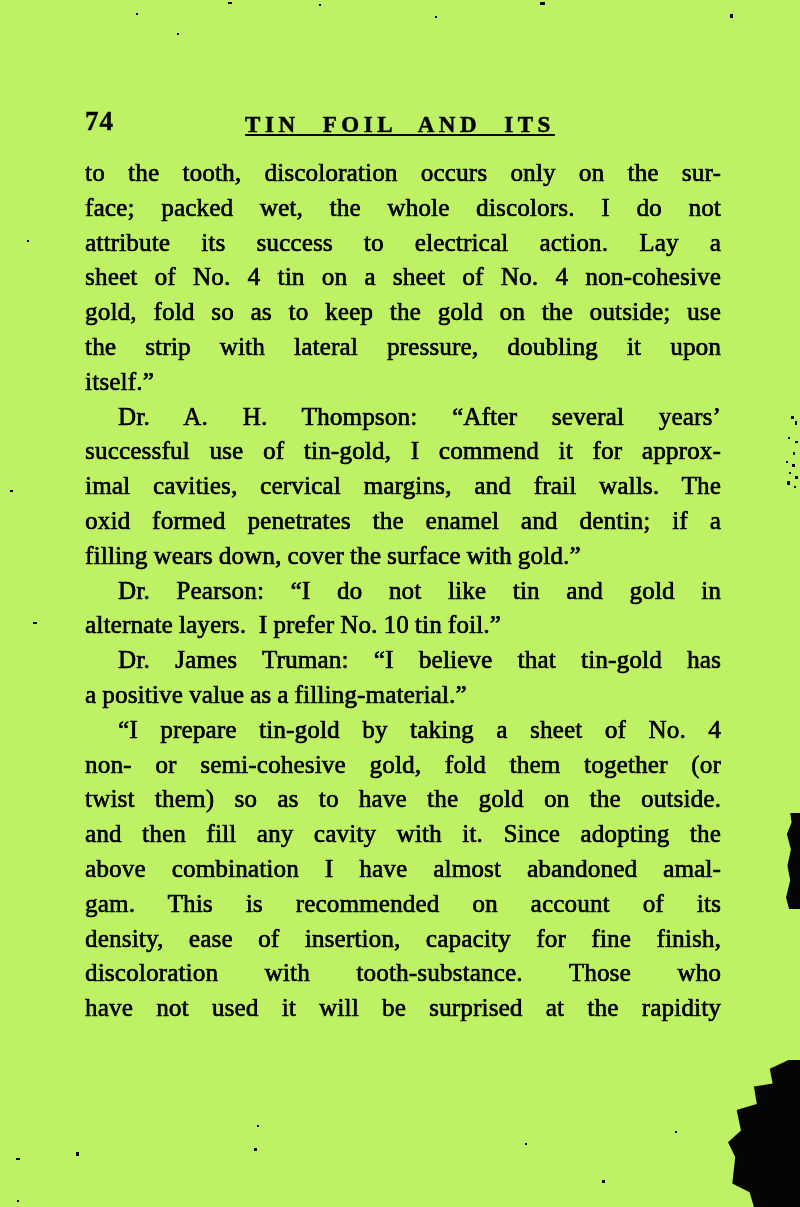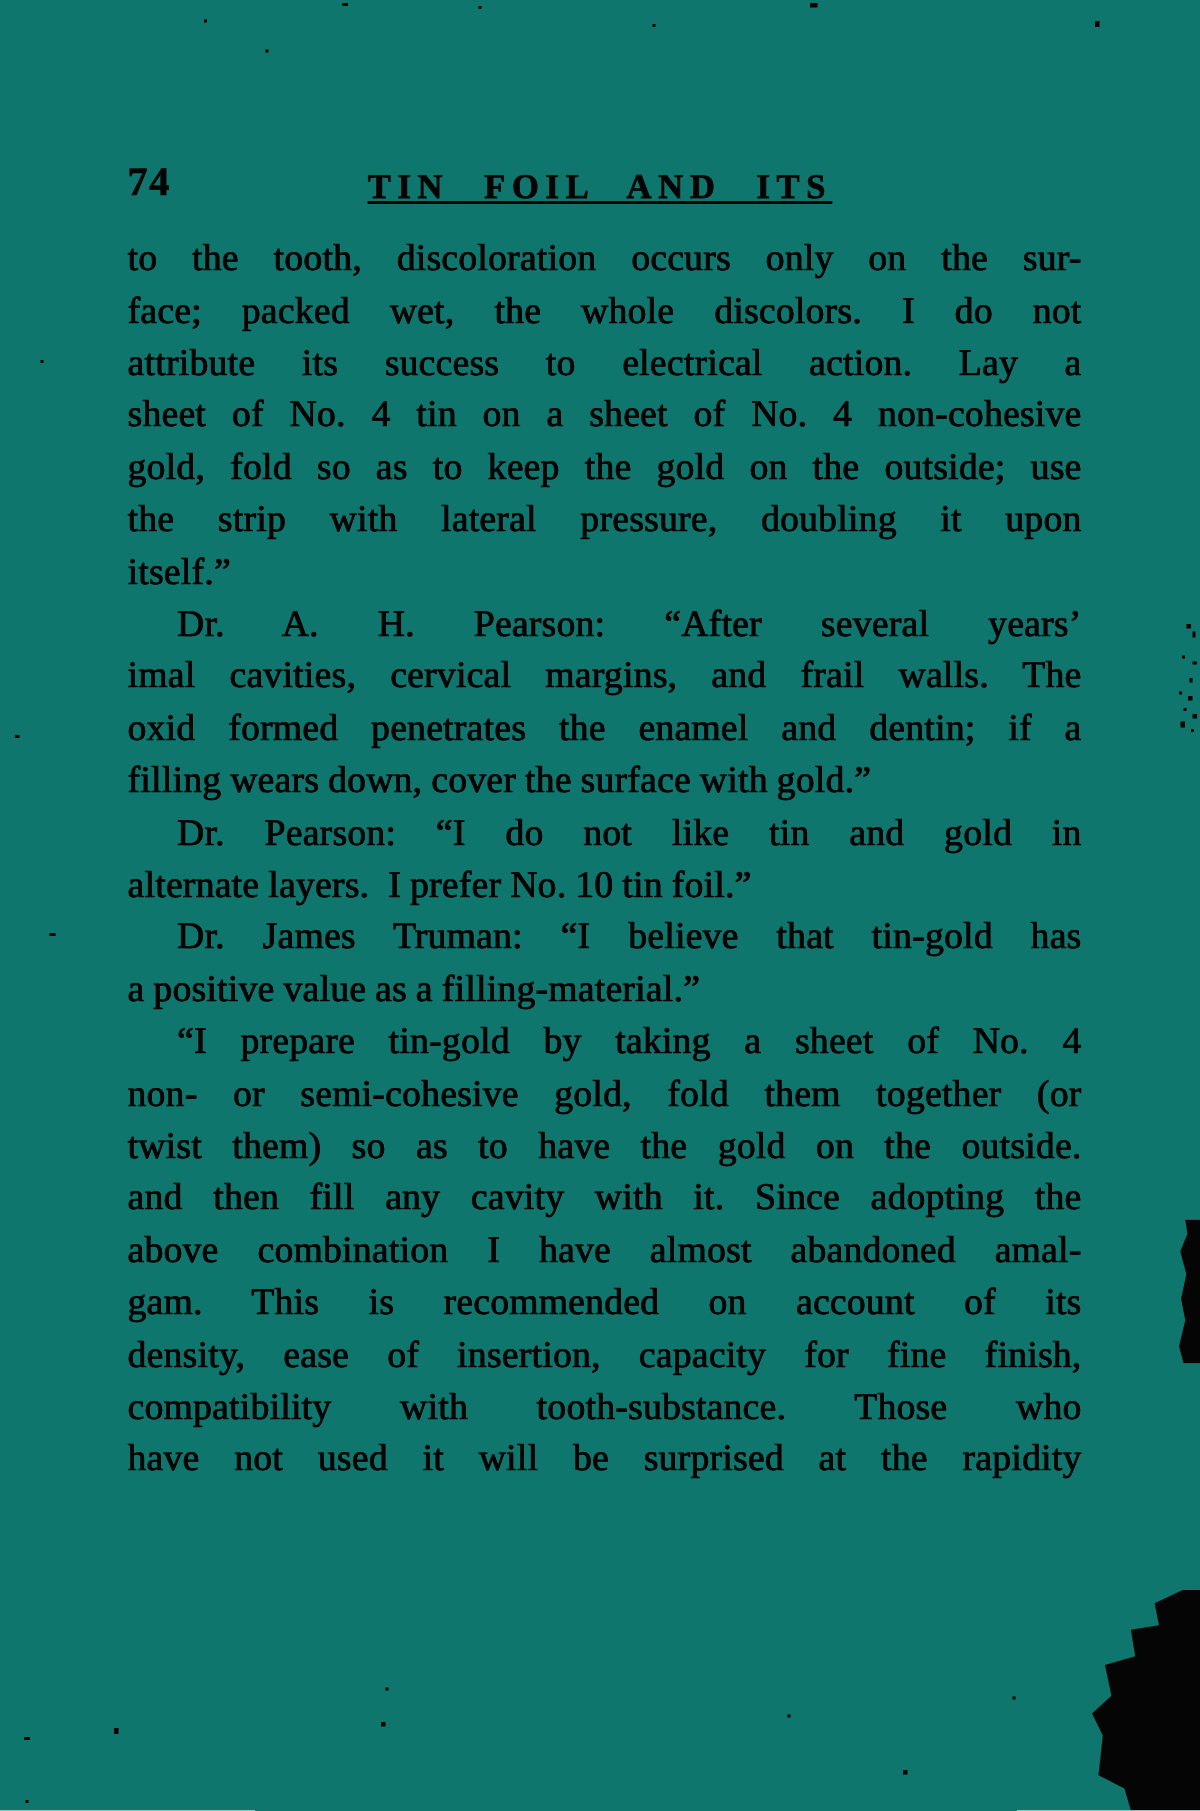--- a/index.html
+++ b/index.html
@@ -1,19 +1,19 @@
 <!DOCTYPE html>
 <html><head>
 <meta charset="utf-8">
 <style>
   html,body{margin:0;padding:0;background:#ffffff;}
   .page{
     position:relative;
     width:800px;height:1207px;
-    background:#0f766e;
+    background:#bef264;
     overflow:hidden;
     font-family:"Liberation Serif", serif;
     color:#040404;
   }
   .page-num{
     position:absolute;left:85px;top:106px;
     font-size:27px;font-weight:700;letter-spacing:1px;
     -webkit-text-stroke:0.4px currentColor;
   }
   .running-header{
@@ -56,36 +56,37 @@
   <div class="running-header">TIN FOIL AND ITS</div>
 
   <div class="content">
       <div class="line j">to the tooth, discoloration occurs only on the sur-</div>
       <div class="line j">face; packed wet, the whole discolors.  I do not</div>
       <div class="line j">attribute its success to electrical action.  Lay a</div>
       <div class="line j">sheet of No. 4 tin on a sheet of No. 4 non-cohesive</div>
       <div class="line j">gold, fold so as to keep the gold on the outside; use</div>
       <div class="line j">the strip with lateral pressure, doubling it upon</div>
       <div class="line last">itself.”</div>
-      <div class="line j indent">Dr. A. H. Pearson:  “After several years’</div>
+      <div class="line j indent">Dr. A. H. Thompson:  “After several years’</div>
+      <div class="line j">successful use of tin-gold, I commend it for approx-</div>
       <div class="line j">imal cavities, cervical margins, and frail walls.  The</div>
       <div class="line j">oxid formed penetrates the enamel and dentin; if a</div>
       <div class="line last">filling wears down, cover the surface with gold.”</div>
       <div class="line j indent">Dr. Pearson:  “I do not like tin and gold in</div>
       <div class="line last">alternate layers. I prefer No. 10 tin foil.”</div>
       <div class="line j indent">Dr. James Truman:  “I believe that tin-gold has</div>
       <div class="line last">a positive value as a filling-material.”</div>
       <div class="line j indent">“I prepare tin-gold by taking a sheet of No. 4</div>
       <div class="line j">non- or semi-cohesive gold, fold them together (or</div>
       <div class="line j">twist them) so as to have the gold on the outside.</div>
       <div class="line j">and then fill any cavity with it.  Since adopting the</div>
       <div class="line j">above combination I have almost abandoned amal-</div>
       <div class="line j">gam.  This is recommended on account of its</div>
       <div class="line j">density, ease of insertion, capacity for fine finish,</div>
-      <div class="line j">compatibility with tooth-substance.  Those who</div>
+      <div class="line j">discoloration with tooth-substance.  Those who</div>
       <div class="line j">have not used it will be surprised at the rapidity</div>
     </div>
 
   <div class="blob blob-right"></div>
   <div class="blob blob-corner"></div>
 <div class="speck" style="left: 228px; top: 2px; width: 4px; height: 2px;"></div>
     <div class="speck" style="left: 319px; top: 4px; width: 2px; height: 2px;"></div>
     <div class="speck" style="left: 540px; top: 2px; width: 5px; height: 3px;"></div>
     <div class="speck" style="left: 136px; top: 13px; width: 2px; height: 2px;"></div>
     <div class="speck" style="left: 435px; top: 16px; width: 2px; height: 2px;"></div>

